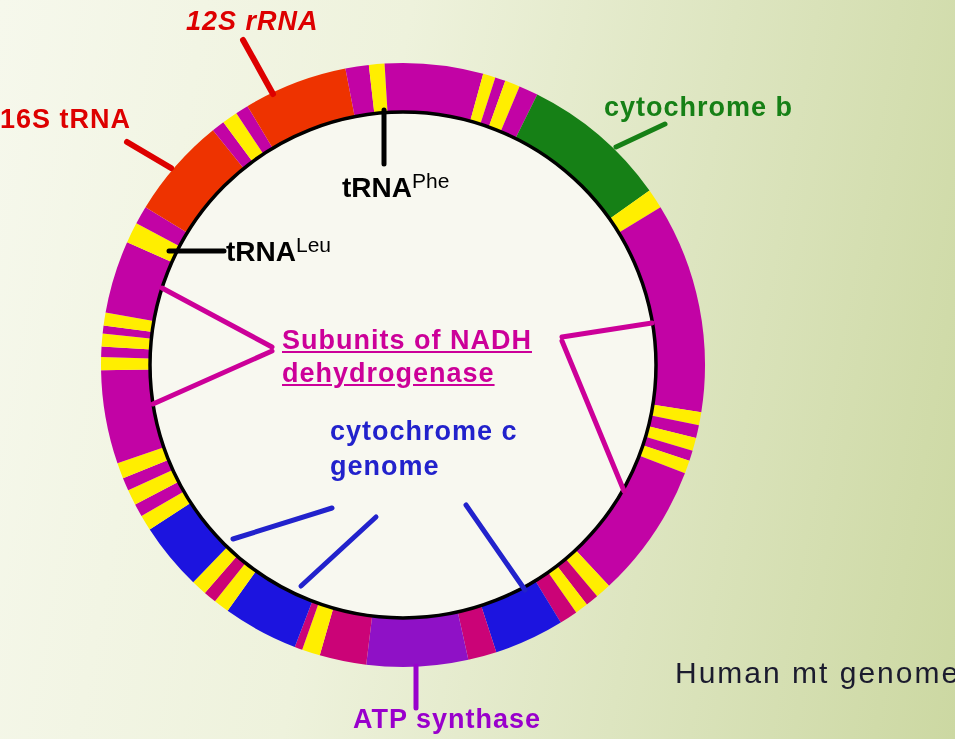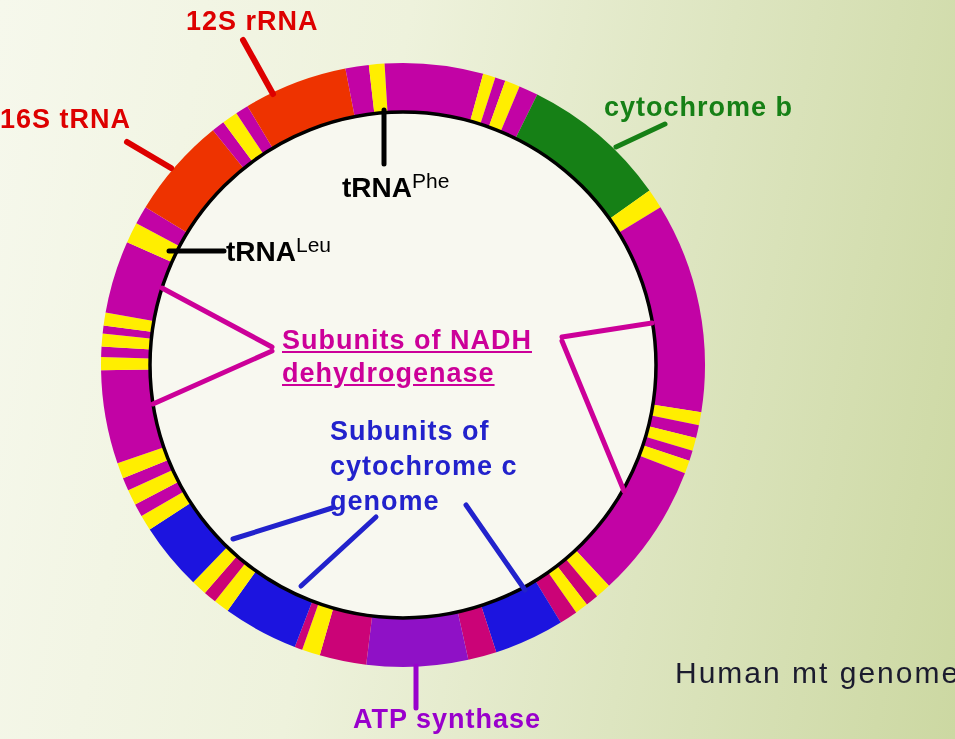--- a/index.html
+++ b/index.html
@@ -103,37 +103,36 @@
       <line x1="162" y1="288" x2="272" y2="347" stroke="#cc0099" stroke-width="5" stroke-linecap="round"></line>
       <line x1="272" y1="351" x2="153" y2="404" stroke="#cc0099" stroke-width="5" stroke-linecap="round"></line>
       <line x1="562" y1="337" x2="652" y2="323" stroke="#cc0099" stroke-width="5" stroke-linecap="round"></line>
       <line x1="562" y1="341" x2="624" y2="491" stroke="#cc0099" stroke-width="5" stroke-linecap="round"></line>
       <line x1="332" y1="508" x2="233" y2="539" stroke="#2222cc" stroke-width="5" stroke-linecap="round"></line>
       <line x1="376" y1="517" x2="301" y2="586" stroke="#2222cc" stroke-width="5" stroke-linecap="round"></line>
       <line x1="466" y1="505" x2="525" y2="590" stroke="#2222cc" stroke-width="5" stroke-linecap="round"></line>
       <line x1="416" y1="666" x2="416" y2="708" stroke="#9900cc" stroke-width="5" stroke-linecap="round"></line>
     </svg>
 
-  <div class="lbl lbl-12s" style="color: rgb(221, 0, 0);">12S rRNA</div>
+  <div class="lbl lbl-12s" style="color: rgb(221, 0, 0); font-style: italic;">12S rRNA</div>
 
   <div class="lbl lbl-16s" style="color: rgb(221, 0, 0);">16S tRNA</div>
 
   <div class="lbl lbl-cytb" style="color: rgb(22, 128, 22);">cytochrome b</div>
 
   <div class="lbl lbl-phe trna" style="color: rgb(0, 0, 0);"><span>tRNA</span><sup>Phe</sup></div>
 
   <div class="lbl lbl-leu trna" style="color: rgb(0, 0, 0);"><span>tRNA</span><sup>Leu</sup></div>
 
   <div class="lbl lbl-nadh" style="color: rgb(204, 0, 153); text-decoration: underline;">
     <span class="line">Subunits of NADH</span>
     <span class="line">dehydrogenase</span>
   </div>
 
   <div class="lbl lbl-cco" style="color: rgb(34, 34, 204);">
-    <span class="line">Subunits of</span>
     <span class="line">cytochrome c</span>
     <span class="line">genome</span>
   </div>
 
   <div class="lbl lbl-atp" style="color: rgb(153, 0, 204); margin-left: 33px;">ATP synthase</div>
 
   <div class="lbl lbl-title" style="color: rgb(27, 27, 46);">Human mt genome</div>
 
 </div>
 

